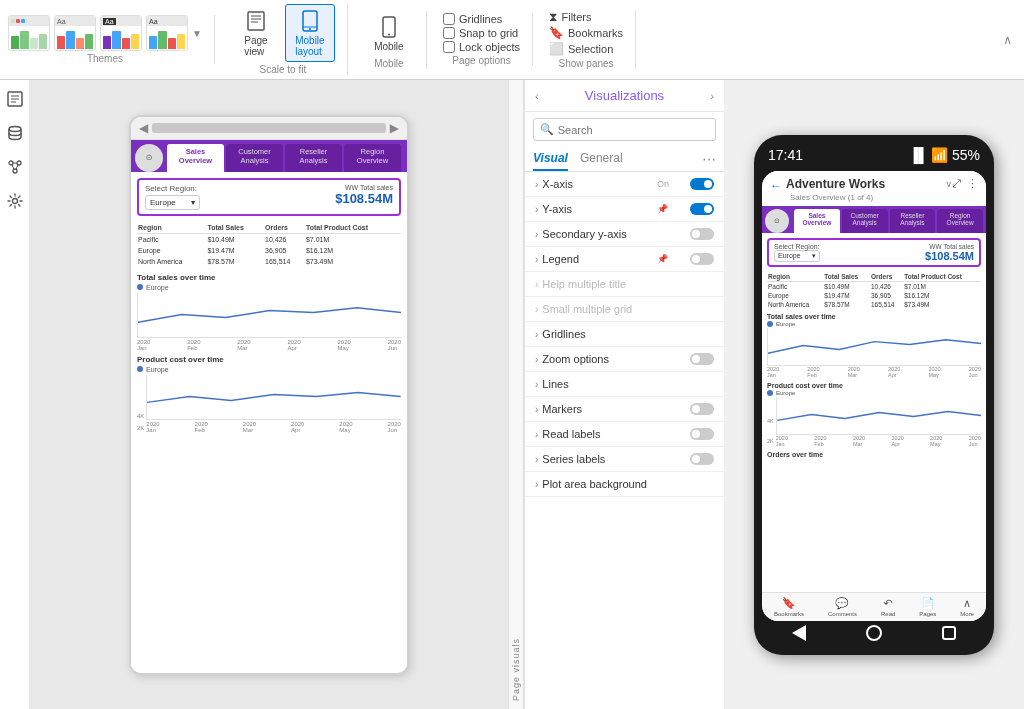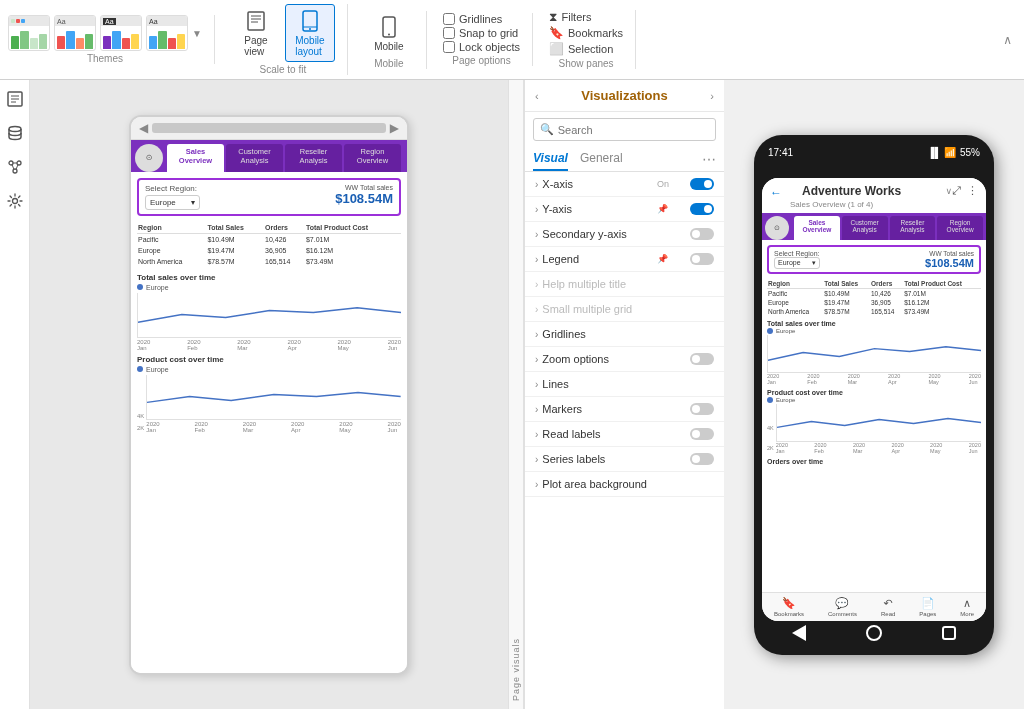--- a/index.html
+++ b/index.html
@@ -361,22 +361,22 @@
     }
     .viz-panel-header {
       display: flex;
       align-items: center;
       justify-content: space-between;
       padding: 8px 10px;
       border-bottom: 1px solid #e8e8e8;
     }
     .viz-panel-title {
       font-size: 13px;
-      font-weight: 700;
-      color: #a16207;
+      font-weight: 400;
+      color: #8b5cf6;
     }
 
     .viz-search {
       margin: 6px 8px;
       display: flex;
       align-items: center;
       border: 1px solid #ccc;
       border-radius: 3px;
       padding: 4px 6px;
       gap: 4px;
@@ -504,23 +504,23 @@
       height: 520px;
       padding: 12px 8px;
       box-shadow: 3px 3px 15px rgba(0,0,0,0.4);
       display: flex;
       flex-direction: column;
     }
     .phone-status-bar {
       display: flex;
       justify-content: space-between;
       align-items: center;
-      padding: 0 6px 20px;
+      padding: 0 6px 8px;
       color: #fff;
-      font-size: 10px;
+      font-size: 14px;
     }
     .phone-notch {
       display: flex;
       gap: 3px;
       align-items: center;
     }
     .phone-screen {
       background: #fff;
       border-radius: 16px;
       flex: 1;
@@ -541,21 +541,21 @@
     }
     .phone-back-btn {
       color: #0078d4;
       font-size: 12px;
       cursor: pointer;
     }
     .phone-app-title {
       font-size: 12px;
       font-weight: 700;
       color: #333;
-      margin-left: 20px;
+      margin-left: 4px;
       flex: 1;
     }
     .phone-title-chevron {
       font-size: 9px;
       color: #888;
     }
     .phone-header-icons {
       display: flex;
       gap: 6px;
       color: #555;

